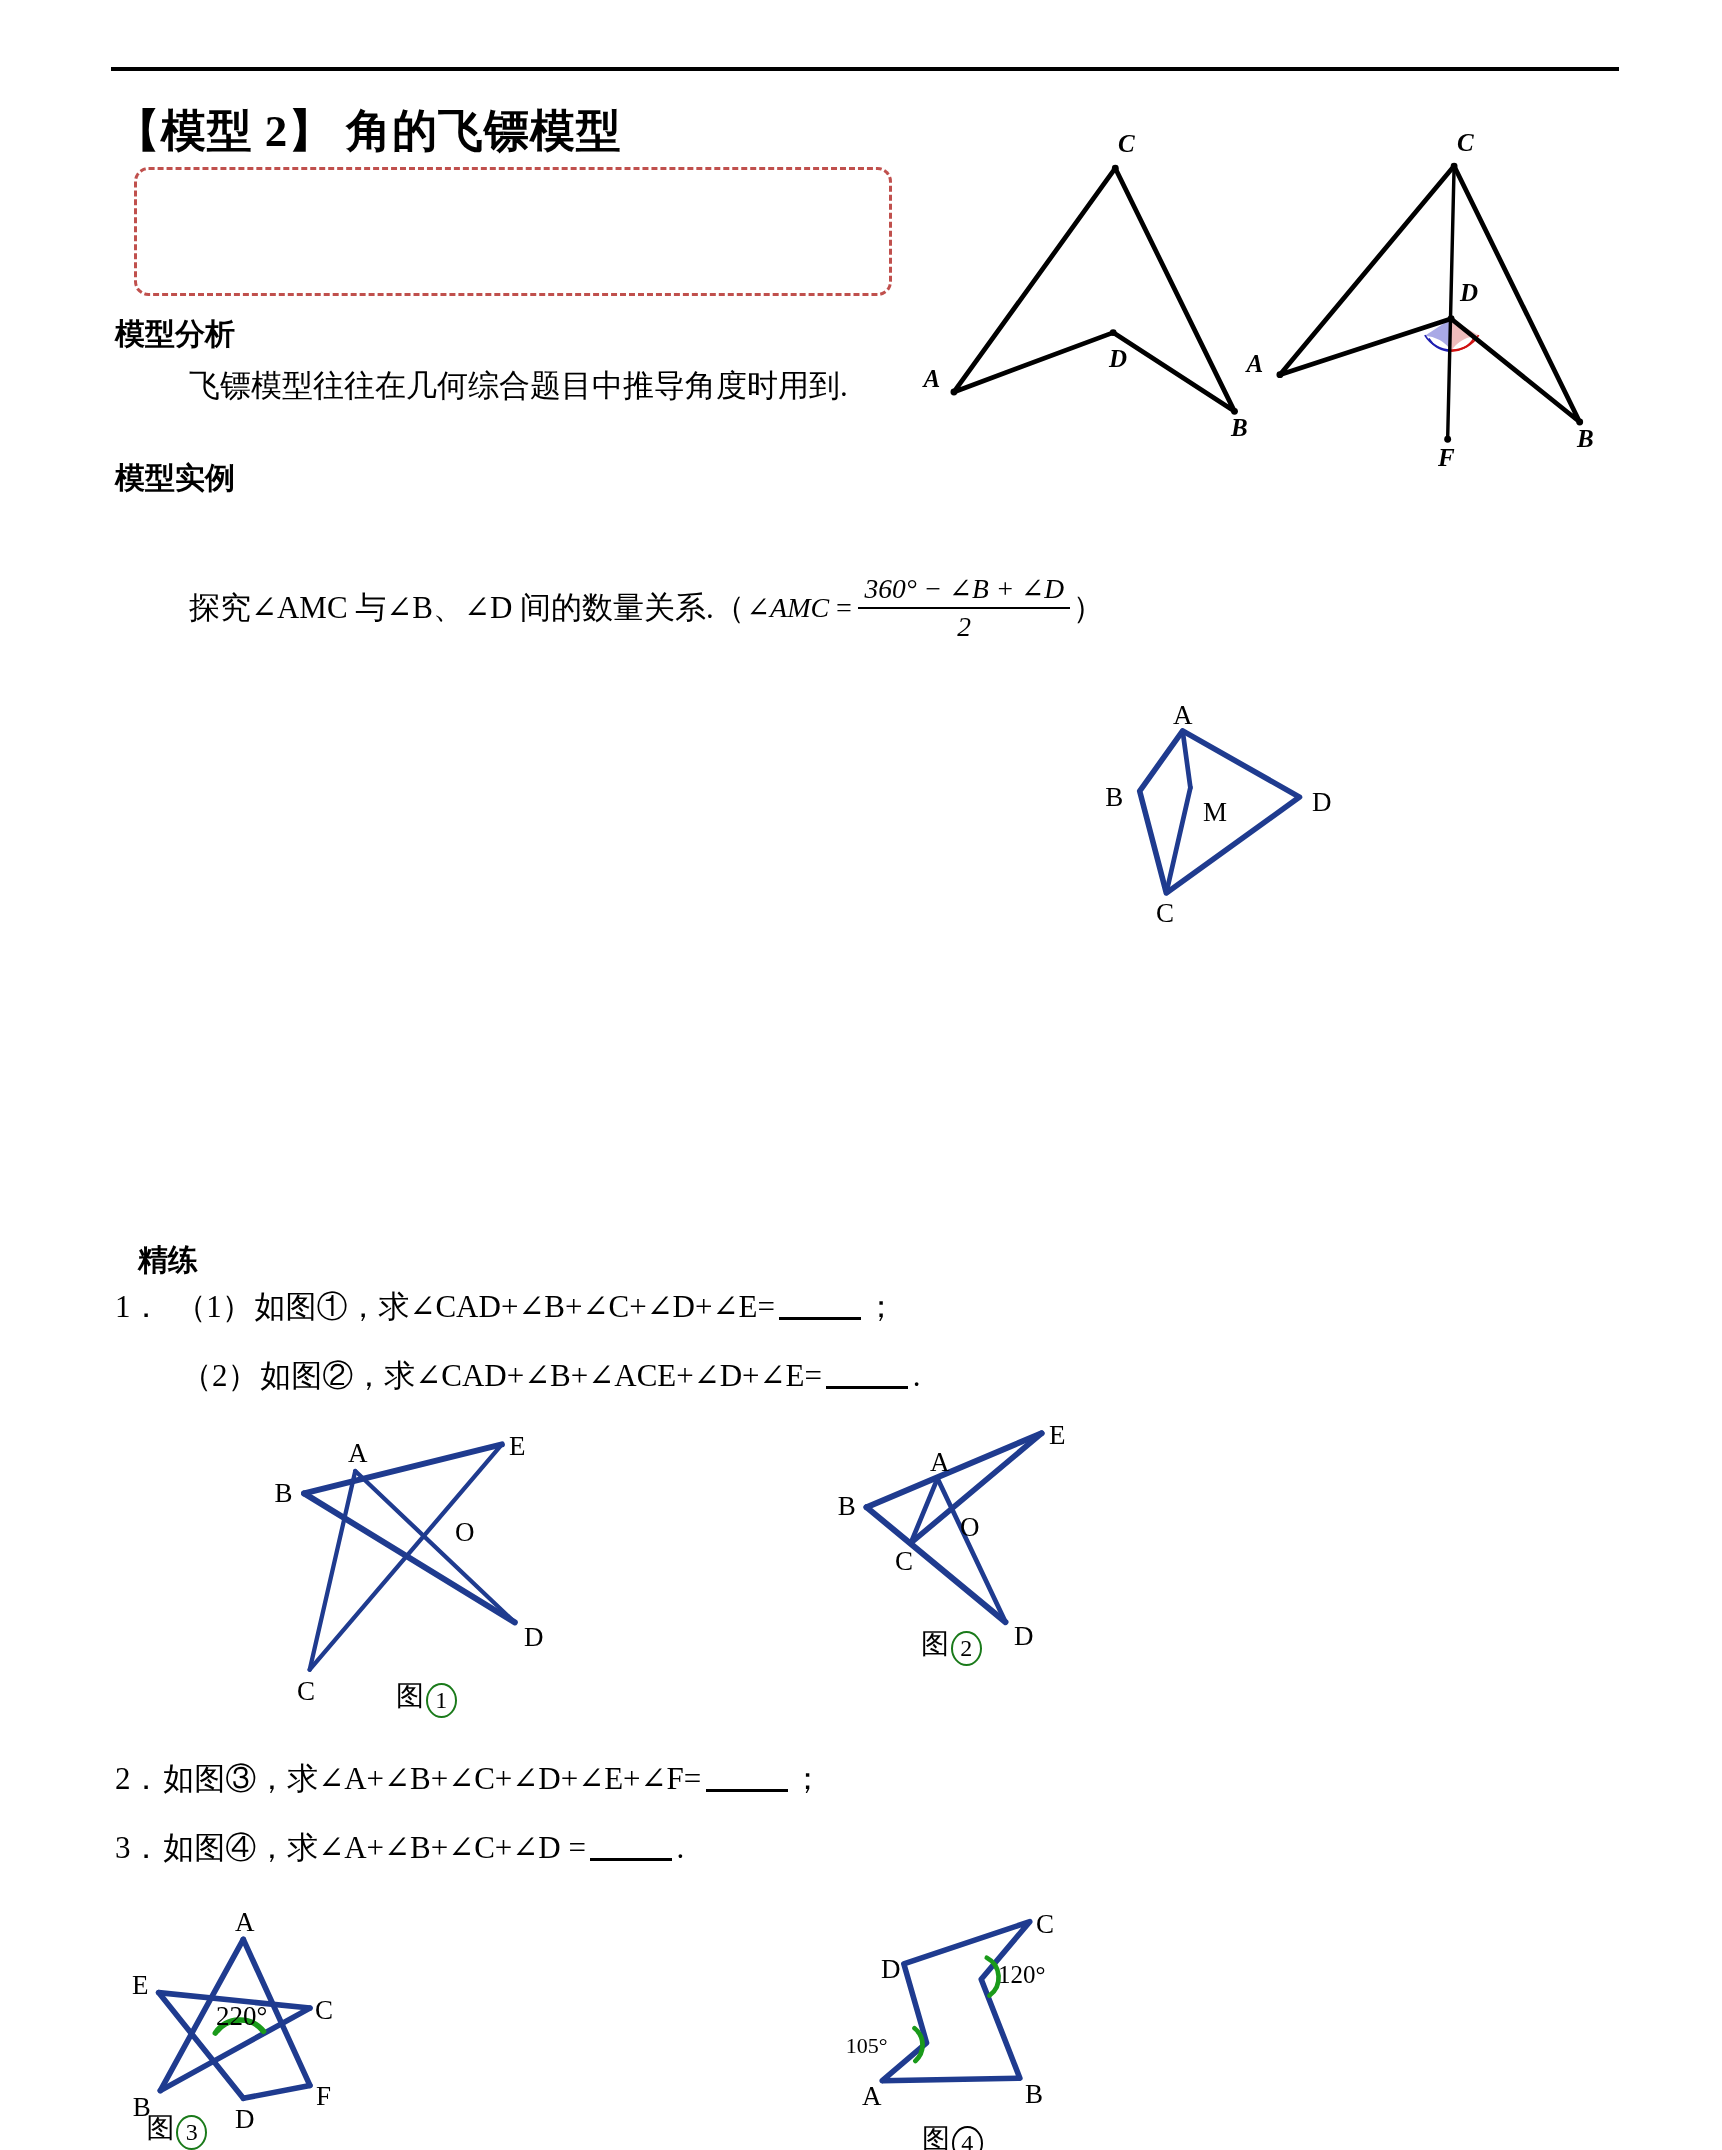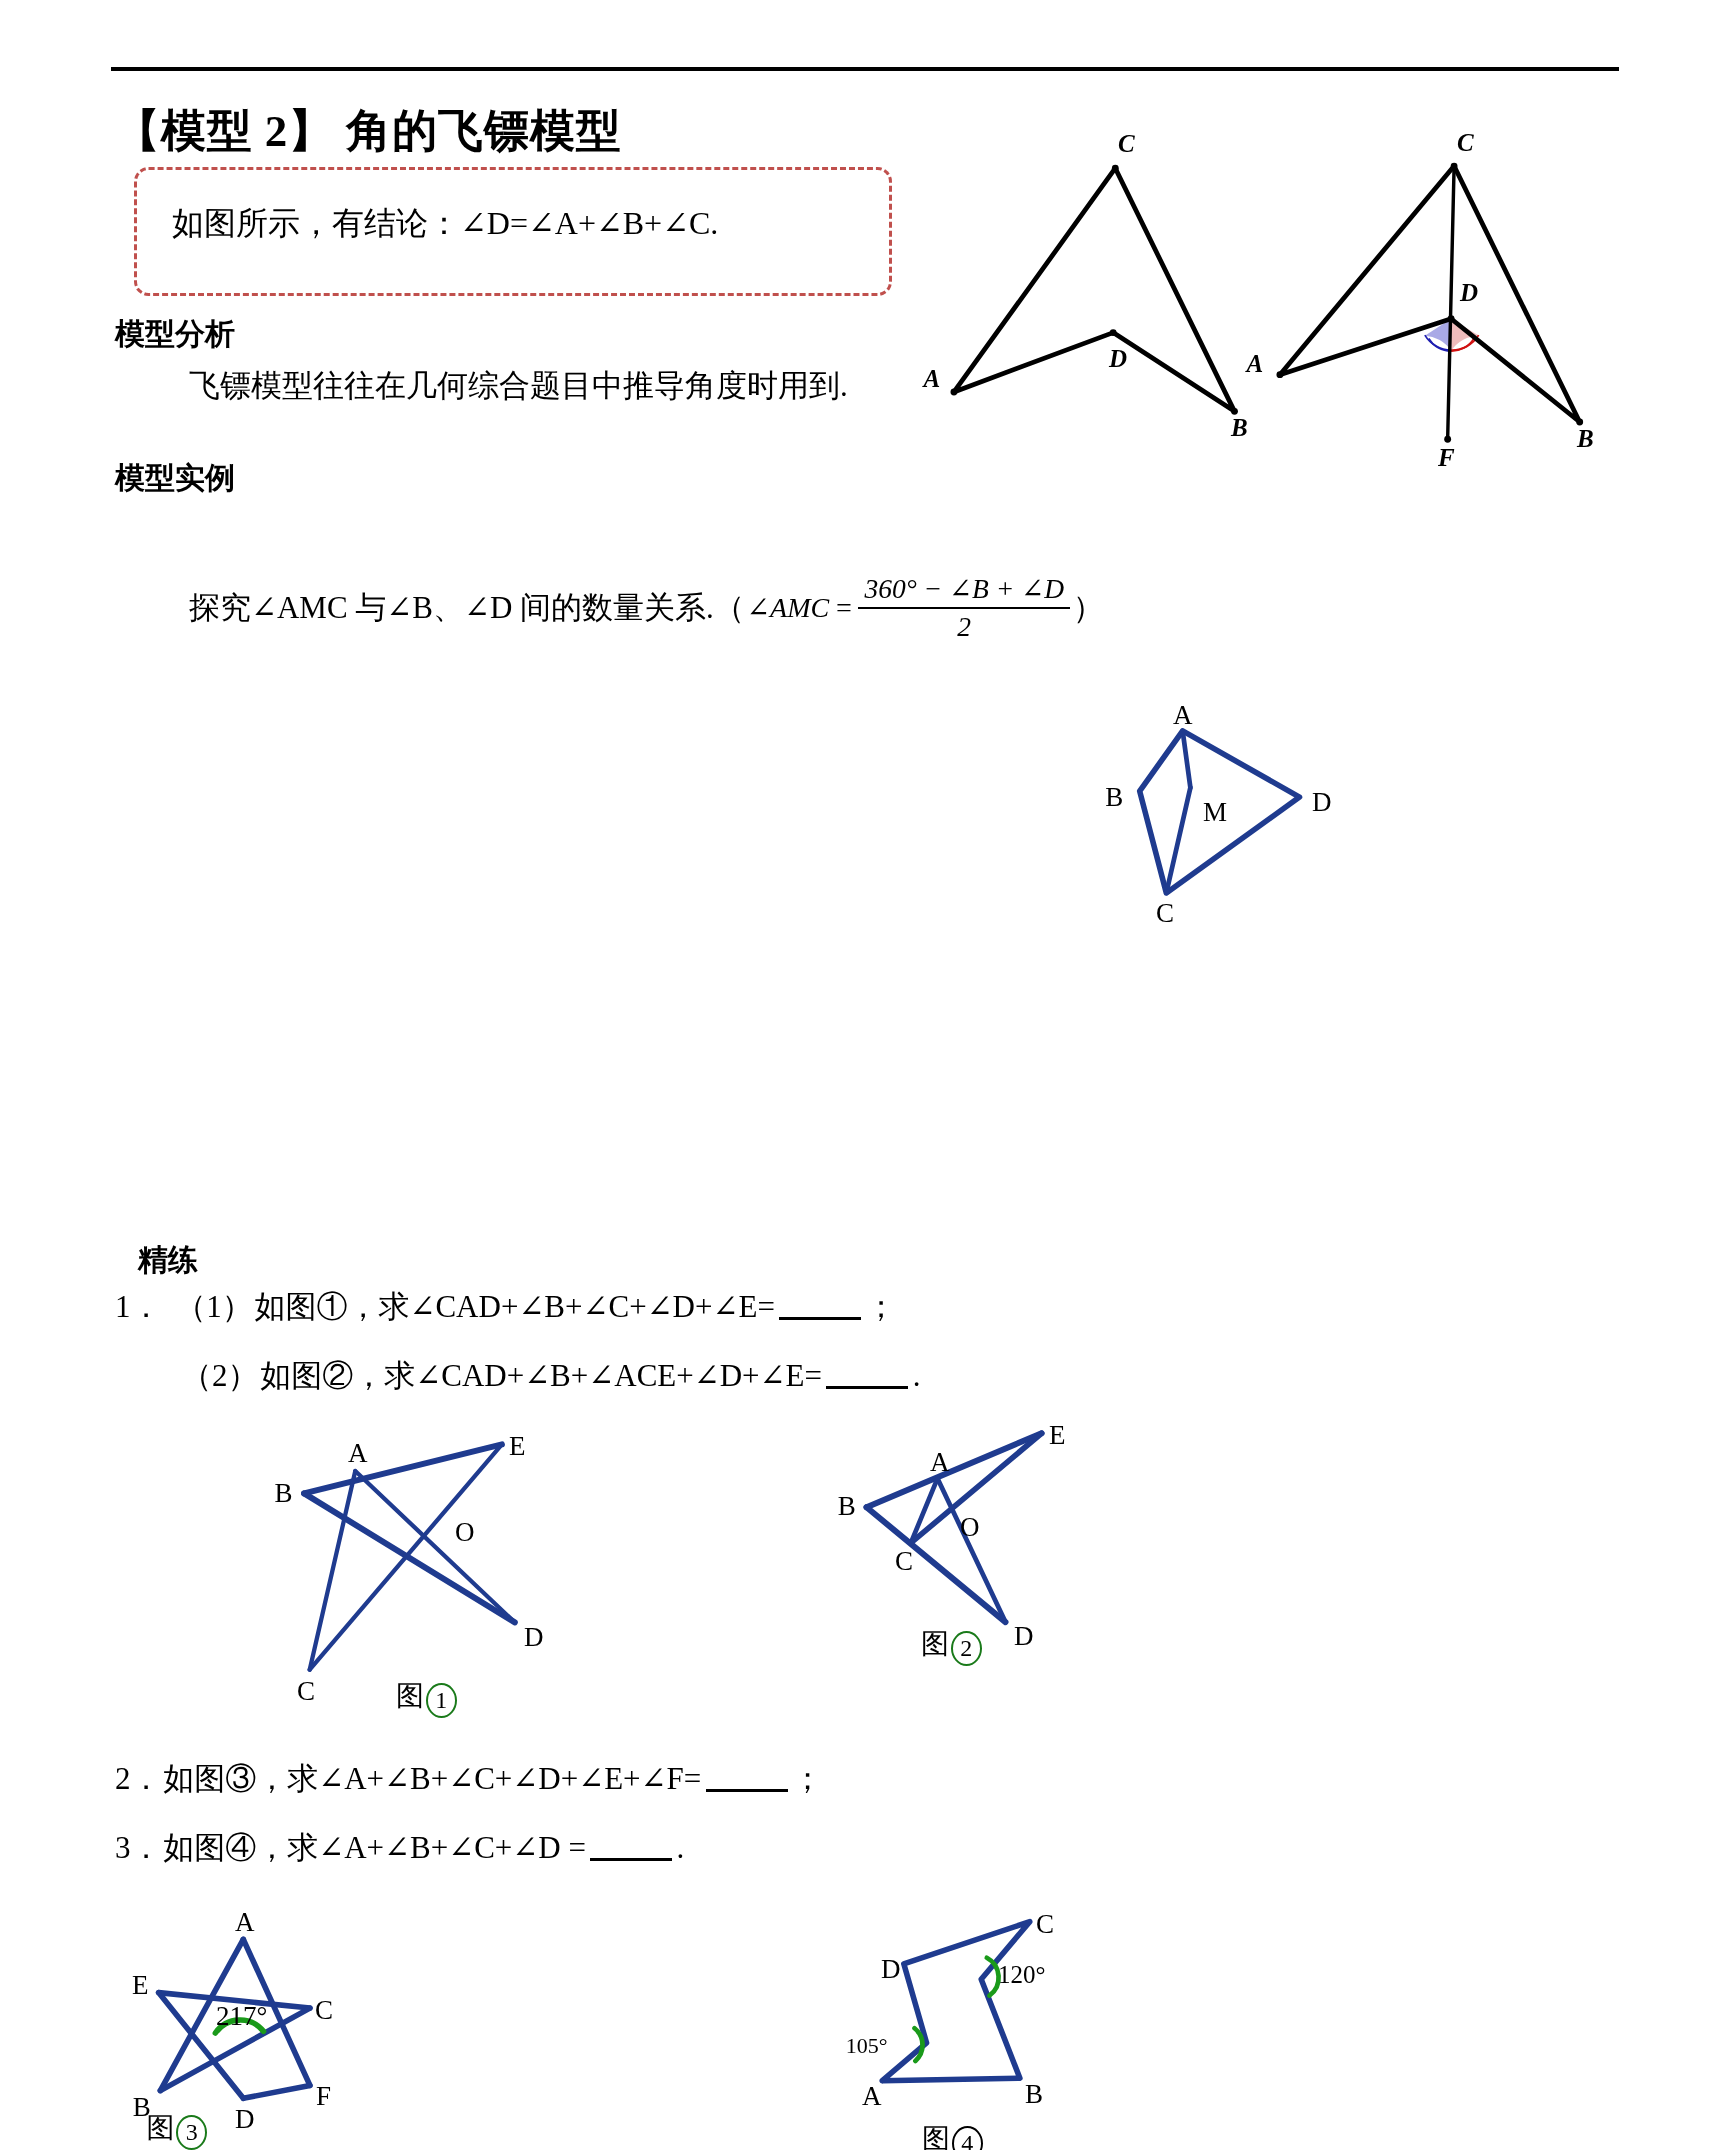--- a/index.html
+++ b/index.html
@@ -137,21 +137,20 @@
 </head>
 <body>
 
 <div id="page">
 
   <div class="abs" id="top-rule"></div>
 
   <div class="abs h-model-title">【模型 2】 角的飞镖模型</div>
 
   <div class="abs" id="callout-box"></div>
-  <div class="abs body-text" id="callout-text">如图所示，有结论：∠D=∠A+∠B+∠C.</div>
 
   <div class="abs" style="left:903px; top:108px;">
     <svg width="379" height="327" viewBox="0 0 880 760">
 
       <polyline points="118,660 493,140 770,705 488,522 118,660" fill="none" stroke="#000000" stroke-width="11" stroke-linejoin="round" stroke-linecap="round"></polyline>
       <circle cx="118" cy="660" r="8" fill="#000"></circle>
       <circle cx="493" cy="140" r="8" fill="#000"></circle>
       <circle cx="770" cy="705" r="8" fill="#000"></circle>
       <circle cx="488" cy="522" r="8" fill="#000"></circle>
     </svg>
@@ -310,21 +309,21 @@
       <line x1="245" y1="438" x2="400" y2="408" stroke="#1f3b8f" stroke-width="13" stroke-linecap="round"></line>
 
       <path d="M180,286 A70,70 0 0 1 292,282" fill="none" stroke="#1a9a1a" stroke-width="13" stroke-linecap="round"></path>
     </svg>
     <div class="abs fig-lbl" style="left:97px; top:-2.6px;">A</div>
     <div class="abs fig-lbl" style="left:-6px; top:60px;">E</div>
     <div class="abs fig-lbl" style="left:177px; top:85px;">C</div>
     <div class="abs fig-lbl" style="left:-5.2px; top:182px;">B</div>
     <div class="abs fig-lbl" style="left:178px; top:171px;">F</div>
     <div class="abs fig-lbl" style="left:97px; top:194px;">D</div>
-    <div class="abs fig-lbl" style="left:78px; top:91px; font-size:27px;">217°</div>
+    <div class="abs fig-lbl" style="left:78px; top:91px; font-size:27px;">220°</div>
     <div class="abs fig-caption" style="left:8.6px; top:199px;">
       <span>图</span><span class="caption-circle">3</span>
     </div>
   </div>
 
   <div class="abs" style="left:850px; top:1901px;">
     <svg width="443" height="344" viewBox="0 0 1030 800">
 
       <polyline points="75,418 178,330 125,146 418,48 305,182 395,412 75,418" fill="none" stroke="#1f3b8f" stroke-width="13" stroke-linejoin="round" stroke-linecap="round"></polyline>
 

